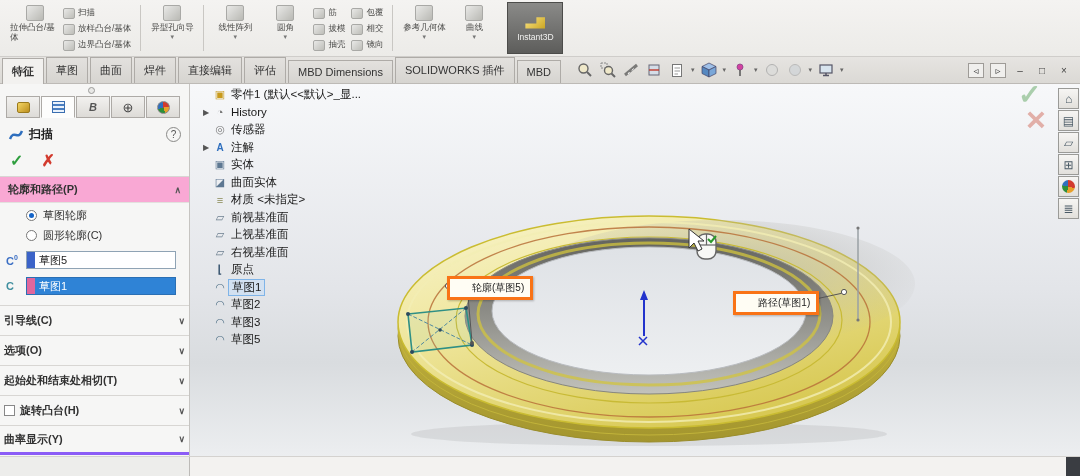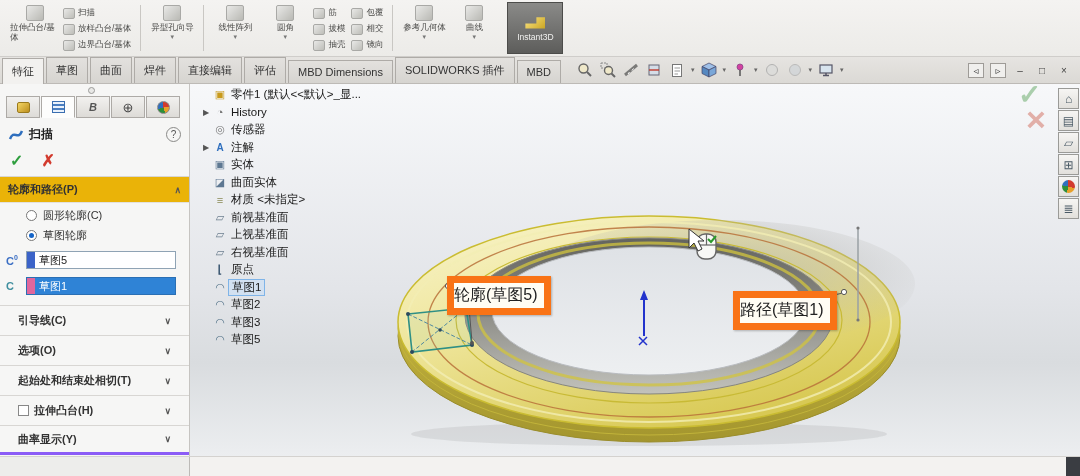--- a/index.html
+++ b/index.html
@@ -30,21 +30,21 @@
   .instant3d .i3icon { width:20px; height:14px; margin-bottom:3px;
             background:linear-gradient(135deg,#ffe98a,#caa522); clip-path:polygon(0 65%,55% 65%,55% 20%,100% 20%,100% 100%,0 100%); }
   .instant3d .i3label { font-size:8.5px; }
 
   
   .tabrow { position:absolute; left:0; top:57px; width:1080px; height:27px;
             background:linear-gradient(#e6e4e1,#dbd9d5); border-bottom:1px solid #bdbab6;
             display:flex; align-items:flex-end; z-index:6; }
   .rtab { font-size:11px; color:#333; padding:5px 9px 5px; border:1px solid #aeaba7; border-bottom:none;
           background:linear-gradient(#e3e1de,#d6d4d0); margin-left:2px; white-space:nowrap; cursor:default; }
-  .rtab.active { background:#f2f1ef; font-weight:normal; position:relative; top:1px; }
+  .rtab.active { background:#f2f1ef; font-weight:bold; position:relative; top:1px; }
   .hudrow { display:flex; align-items:center; margin-left:14px; gap:3px; height:100%; }
   .hud { width:20px; height:20px; display:flex; align-items:center; justify-content:center; }
   .hud-drop { font-size:7px; color:#666; margin:0 1px; }
   .winctrls { margin-left:auto; margin-right:8px; display:flex; align-items:center; gap:6px; height:100%; }
   .wbtn { width:16px; height:15px; display:flex; align-items:center; justify-content:center;
           font-size:10px; color:#444; }
   .wbtn.boxed { border:1px solid #9e9b97; background:#f0efed; }
 
   
   .pmpanel { position:absolute; left:0; top:84px; width:190px; height:372px;
@@ -63,38 +63,38 @@
   .sw-ball { width:13px; height:13px; border-radius:50%; border:1px solid #888;
              background:conic-gradient(#d23b2e 0 25%, #e8a02a 25% 45%, #2e8f3a 45% 70%, #2f6fbe 70% 100%); }
   .pm-titlerow { display:flex; align-items:center; margin:8px 8px 0; }
   .pm-title { font-weight:bold; font-size:12px; color:#222; margin-left:5px; }
   .pm-help { margin-left:auto; width:15px; height:15px; border:1px solid #8a8a88; border-radius:50%;
              font-size:10px; color:#555; display:flex; align-items:center; justify-content:center; }
   .pm-okrow { display:flex; align-items:center; gap:18px; margin:8px 0 6px 10px; }
   .pm-ok { color:#2e9e3e; font-size:16px; font-weight:bold; }
   .pm-cancel { color:#d23b2e; font-size:16px; font-weight:bold; }
   .pm-sechdr { display:flex; align-items:center; padding:5px 8px; font-weight:bold; color:#333;
-               border-top:1px solid #d8d6d3; border-bottom:1px solid #e3e1de; background:#eab308;gap:24px; }
+               border-top:1px solid #d8d6d3; border-bottom:1px solid #e3e1de; background:#f9a8d4;gap:24px; }
   .pm-chev { margin-left:auto; font-size:9px; color:#555; }
   .pm-radio-row { display:flex; align-items:center; margin:5px 0 0 26px; }
   .radio { width:11px; height:11px; border:1px solid #777; border-radius:50%; background:#fff;
            margin-right:6px; position:relative; flex:0 0 auto; }
   .radio.checked::after { content:""; position:absolute; left:2px; top:2px; width:5px; height:5px;
            border-radius:50%; background:#1464c8; }
   .pm-fieldrow { display:flex; align-items:center; margin:8px 0 0 6px; }
   .pm-ficon { width:20px; font-size:11px; color:#3b6fc4; font-weight:bold; }
   .pm-ficon sup { font-size:7px; }
   .pm-field { display:flex; align-items:center; width:150px; height:18px; border:1px solid #8fa3b4;
               background:#fff; overflow:hidden; }
   .pm-field .sliver { width:8px; height:100%; flex:0 0 auto; }
   .pm-field .fval { padding-left:4px; font-size:11px; color:#222; }
   .pm-field.selected { background:#2f83d6; border-color:#2a6fb4; }
   .pm-field.selected .fval { color:#fff; }
   .pm-collapsed { }
-  .pm-citem { display:flex; align-items:center; height:30px; padding:0 18px; font-weight:bold; color:#333;
+  .pm-citem { display:flex; align-items:center; height:30px; padding:0 4px; font-weight:bold; color:#333;
               border-top:1px solid #d8d6d3; }
   .pm-citem:last-child { border-bottom:3px solid #8b5cf6; }
   .cbox { width:11px; height:11px; border:1px solid #888; background:#fff; margin-right:5px; flex:0 0 auto; }
 
   
   .viewport { position:absolute; left:190px; top:84px; width:890px; height:372px;
               background:linear-gradient(#f7f8fa 0%, #e3e5e9 55%, #d9dcdf 75%, #eceef0 100%); z-index:1; }
   .viewport svg { position:absolute; left:0; top:0; }
 
   
@@ -104,22 +104,22 @@
   .t-icon { width:16px; text-align:center; font-size:11px; flex:0 0 auto; }
   .t-label { white-space:nowrap; padding:0 3px; }
   .t-label.selected { border:1px solid #7fb4e8; background:rgba(190,220,250,.45); }
   .ic-part { color:#c99a1c; } .ic-history { color:#777; } .ic-sensor { color:#777; }
   .ic-anno { color:#2f6fbe; font-weight:bold; font-size:10px; }
   .ic-solid { color:#5e7892; } .ic-surface { color:#5e7892; } .ic-material { color:#8a8a56; }
   .ic-plane { color:#6f8191; } .ic-origin { color:#33506b; font-weight:bold; }
   .ic-sketch { color:#4f6f86; }
 
   
-  .callout { position:absolute; background:#fffdf4; border:7px solid #f97316; font-size:16px; color:#222;
-             padding:2px 6px 2px 0; white-space:nowrap; box-shadow:1px 1px 2px rgba(0,0,0,.25); z-index:4; }
+  .callout { position:absolute; background:#fffdf4; border:3px solid #f97316; font-size:10px; color:#222;
+             padding:2px 6px 2px 22px; white-space:nowrap; box-shadow:1px 1px 2px rgba(0,0,0,.25); z-index:4; }
   .confirm-ok { position:absolute; left:1018px; top:78px; font-size:28px; font-weight:bold;
                 color:#98c49a; opacity:.8; z-index:4; }
   .confirm-cancel { position:absolute; left:1026px; top:100px; font-size:34px; font-weight:900;
                 color:#dfa39b; opacity:.85; z-index:4; }
 
   
   .taskpane { position:absolute; left:1058px; top:88px; width:22px; display:flex; flex-direction:column;
               gap:1px; z-index:5; }
   .tpbtn { width:21px; height:21px; border:1px solid #9a9a97; background:linear-gradient(#f6f5f3,#e2e0dc);
            display:flex; align-items:center; justify-content:center; font-size:12px; color:#4a5a66; }
@@ -530,26 +530,26 @@
       <span class="pm-ok">✓</span>
       <span class="pm-cancel">✗</span>
     </div>
 
     <div class="pm-sechdr">
       <span>轮廓和路径(P)</span>
       <span class="pm-chev">∧</span>
     </div>
 
     <div class="pm-radio-row">
+      <span class="radio checked"></span>
+      <span>草图轮廓</span>
+    </div>
+    <div class="pm-radio-row">
       <span class="radio"></span>
       <span>圆形轮廓(C)</span>
-    </div>
-    <div class="pm-radio-row">
-      <span class="radio checked"></span>
-      <span>草图轮廓</span>
     </div>
 
     <div class="pm-fieldrow">
       <span class="pm-ficon"><span>C</span><sup>0</sup></span>
       <div class="pm-field">
         <span class="sliver" style="background:#3b63c8;"></span>
         <span class="fval">草图5</span>
       </div>
     </div>
     <div class="pm-fieldrow">
@@ -570,21 +570,21 @@
       <div class="pm-citem">
         <span>选项(O)</span>
         <span class="pm-chev">∨</span>
       </div>
       <div class="pm-citem">
         <span>起始处和结束处相切(T)</span>
         <span class="pm-chev">∨</span>
       </div>
       <div class="pm-citem">
         <span class="cbox"></span>
-        <span>拉伸凸台(H)</span>
+        <span>旋转凸台(H)</span>
         <span class="pm-chev">∨</span>
       </div>
       <div class="pm-citem">
         <span>曲率显示(Y)</span>
         <span class="pm-chev">∨</span>
       </div>
     </div>
   </div>
 
   <div class="taskpane">

